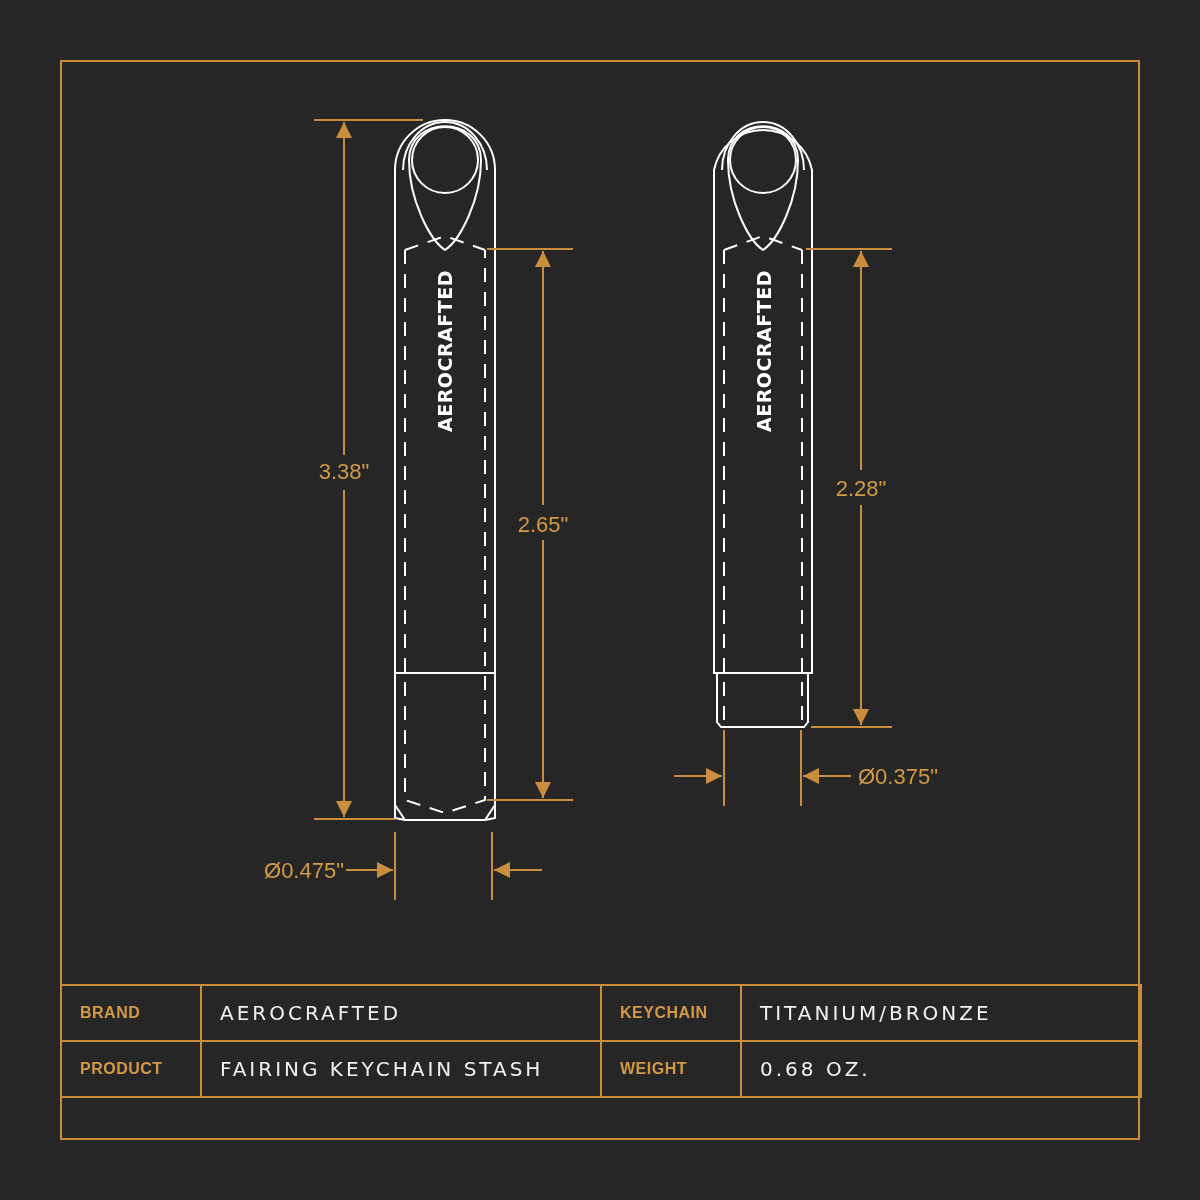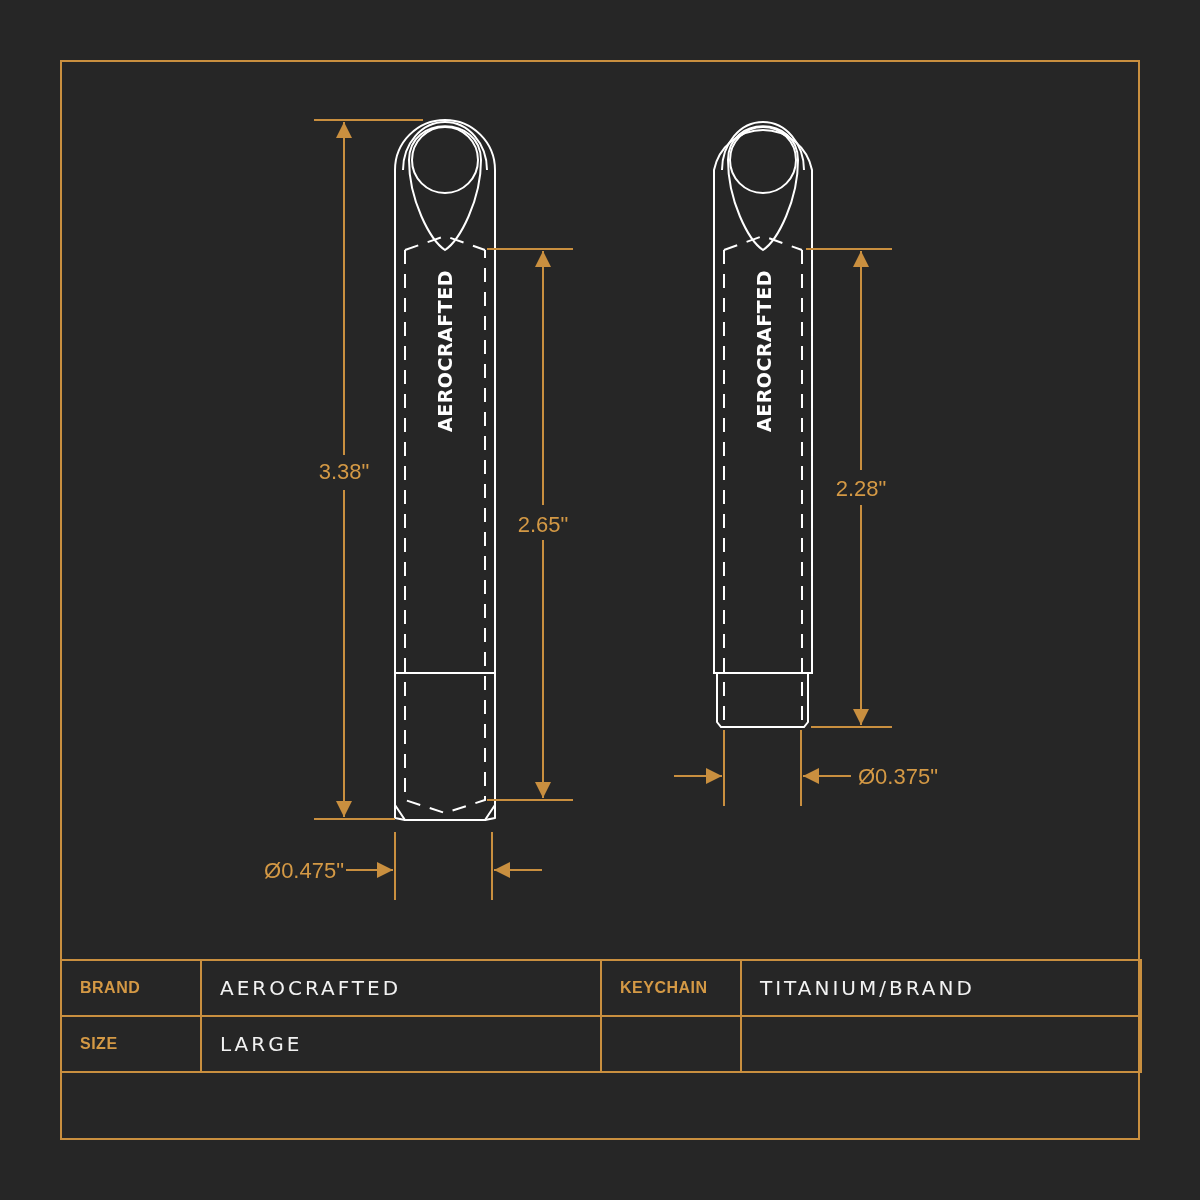--- a/index.html
+++ b/index.html
@@ -29,21 +29,21 @@
     }
     .brand-vert {
       font-family: "DejaVu Sans", sans-serif;
       font-size: 19px;
       font-weight: bold;
       fill: #ffffff;
       letter-spacing: 0.5px;
     }
     table.specs {
       position: absolute;
-      left: 60px; top: 959px;
+      left: 60px; top: 984px;
       width: 1080px;
       border-collapse: collapse;
       table-layout: fixed;
     }
     table.specs td {
       border: 2px solid #c98f3f;
       height: 56px;
       padding: 0 0 0 18px;
       vertical-align: middle;
       box-sizing: border-box;
@@ -156,22 +156,22 @@
     <col style="width:140px">
     <col style="width:400px">
     <col style="width:140px">
     <col style="width:400px">
   </colgroup>
   <tbody>
       <tr>
     <td class="lbl">BRAND</td>
     <td class="val">AEROCRAFTED</td>
     <td class="lbl">KEYCHAIN</td>
-    <td class="val">TITANIUM/BRAND</td>
+    <td class="val">TITANIUM/BRONZE</td>
   </tr>
   <tr>
-    <td class="lbl">SIZE</td>
-    <td class="val">LARGE</td>
-    <td class="lbl"></td>
-    <td class="val"></td>
+    <td class="lbl">PRODUCT</td>
+    <td class="val">FAIRING KEYCHAIN STASH</td>
+    <td class="lbl">WEIGHT</td>
+    <td class="val">0.68 OZ.</td>
   </tr>
 </tbody>
   </table>
 
 </body></html>

